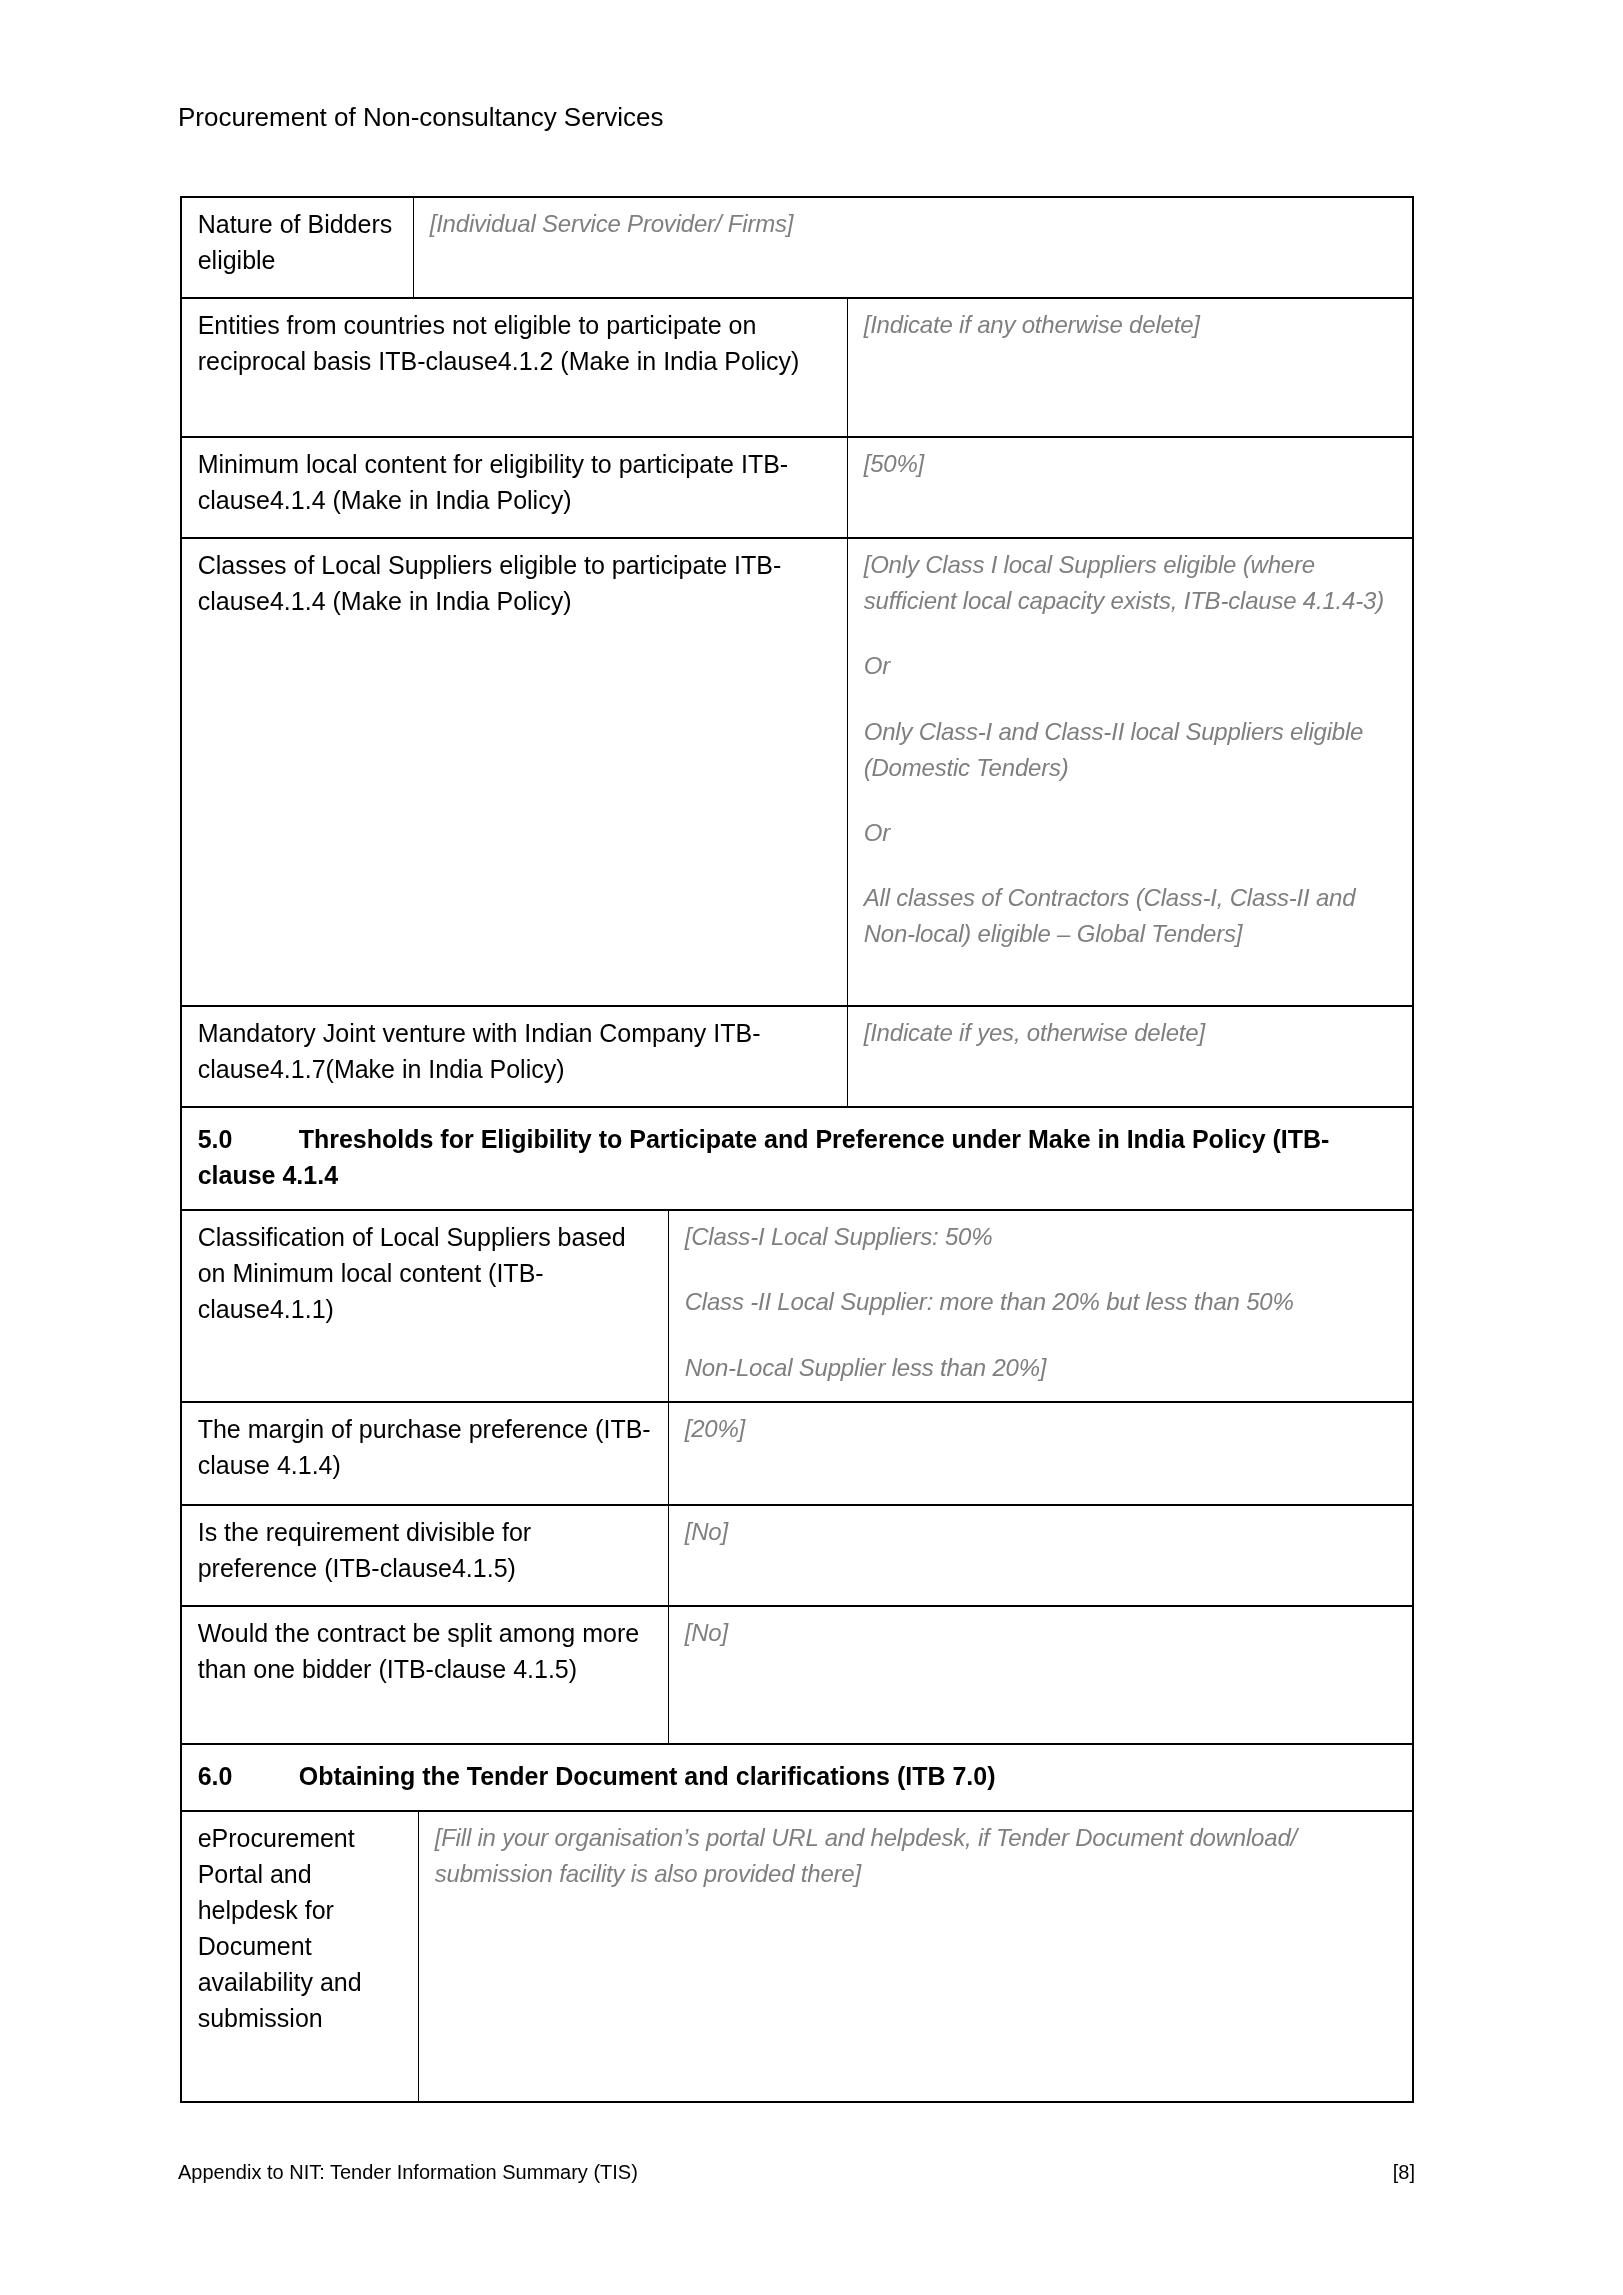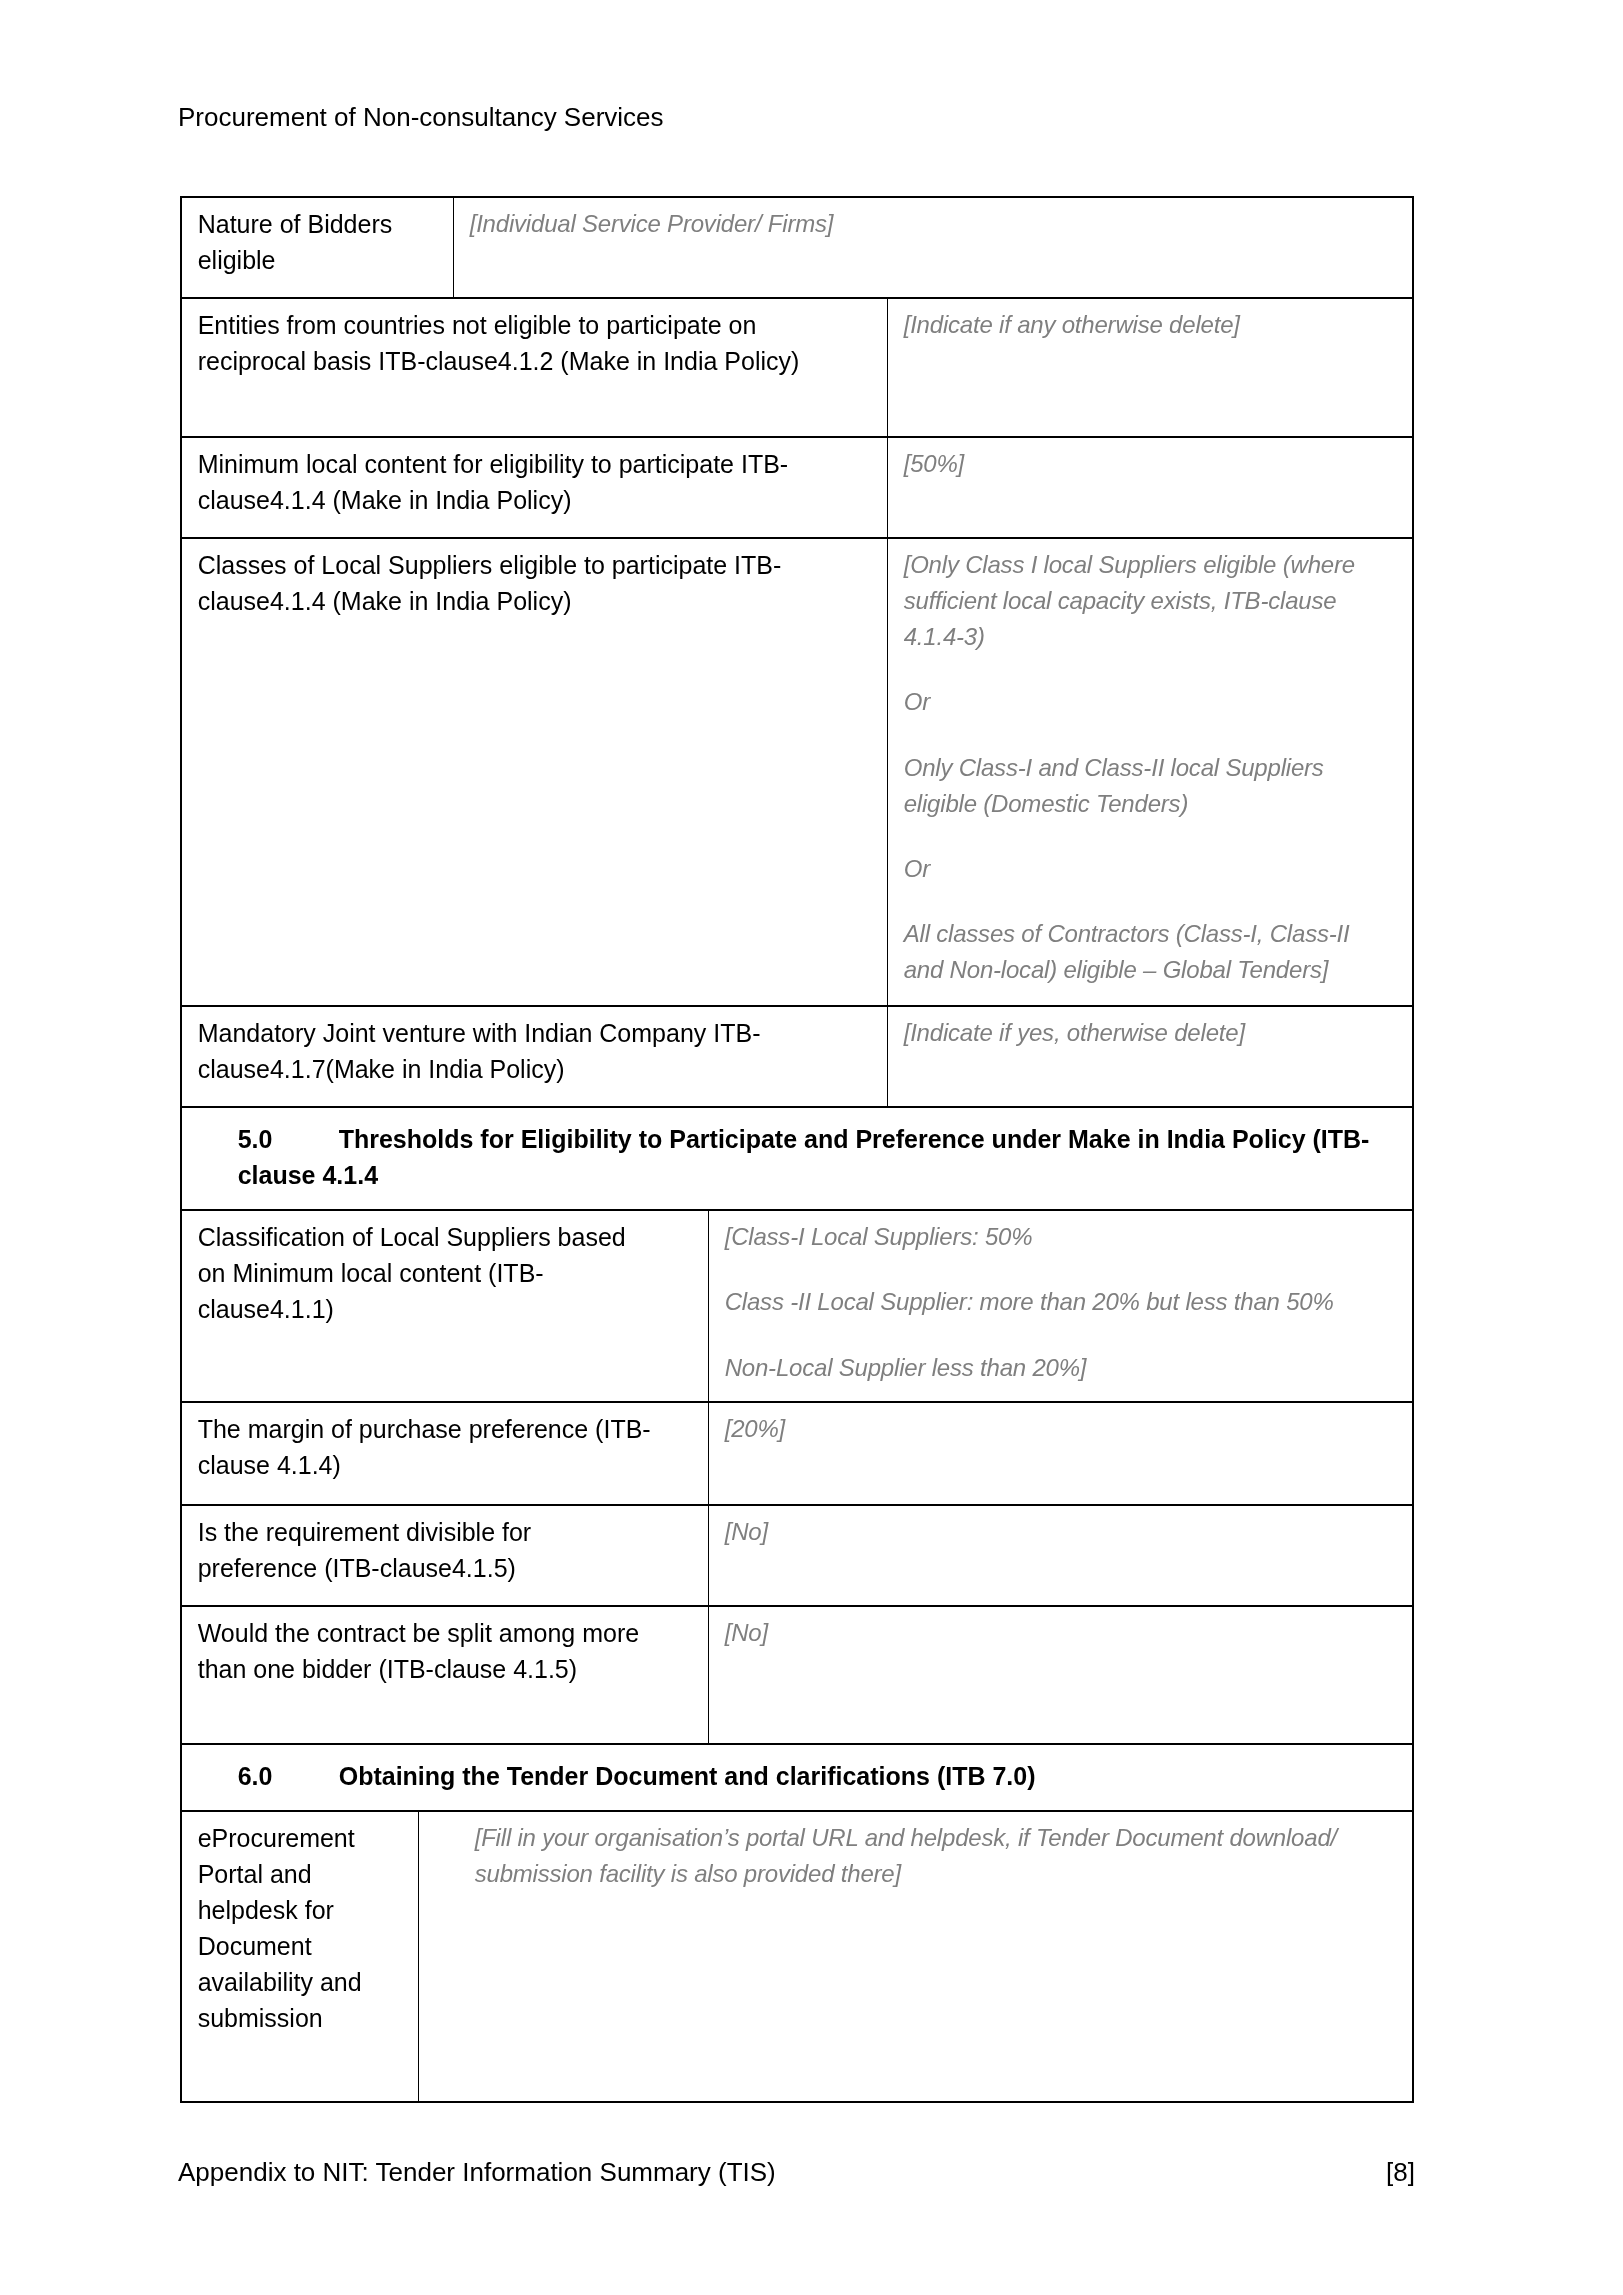--- a/index.html
+++ b/index.html
@@ -27,35 +27,35 @@
   }
   .row.first { border-top:none; }
   .cell {
     box-sizing:border-box;
     padding:7.9px 17px 0 15.7px;
     font-size:25px; line-height:36px;
   }
   .cell.vdiv { border-left:1.3px solid #000; }
   .cell p { margin:0 0 29.4px 0; }
   .cell p:last-child { margin-bottom:0; }
-  .grow { flex:1 1 auto;margin-left:40px; }
+  .grow { flex:1 1 auto; }
   .ph {
     font-style:italic;
     color:#7f7f7f;
     font-size:24px;
     letter-spacing:-0.2px;
   }
   .sec-head { font-weight:bold; padding-top:13px; }
   .sec-num { display:inline-block; width:101px; }
   .rcol { flex:1 1 auto; display:flex; flex-direction:column; border-left:1.3px solid #000; box-sizing:border-box; }
   .rtop { display:flex; border-bottom:2.6px solid #000; box-sizing:border-box; }
   .page-footer {
     position:absolute; top:2154px; left:178px; width:1237px;
     display:flex; justify-content:space-between;
-    font-size:26px; line-height:36px;
+    font-size:20px; line-height:36px;
   }
 </style>
 </head>
 <body>
 
 <div class="page-header">Procurement of Non-consultancy Services</div>
 
 <div class="tis-table">
 
   <div class="row first" style="height:99px;">

